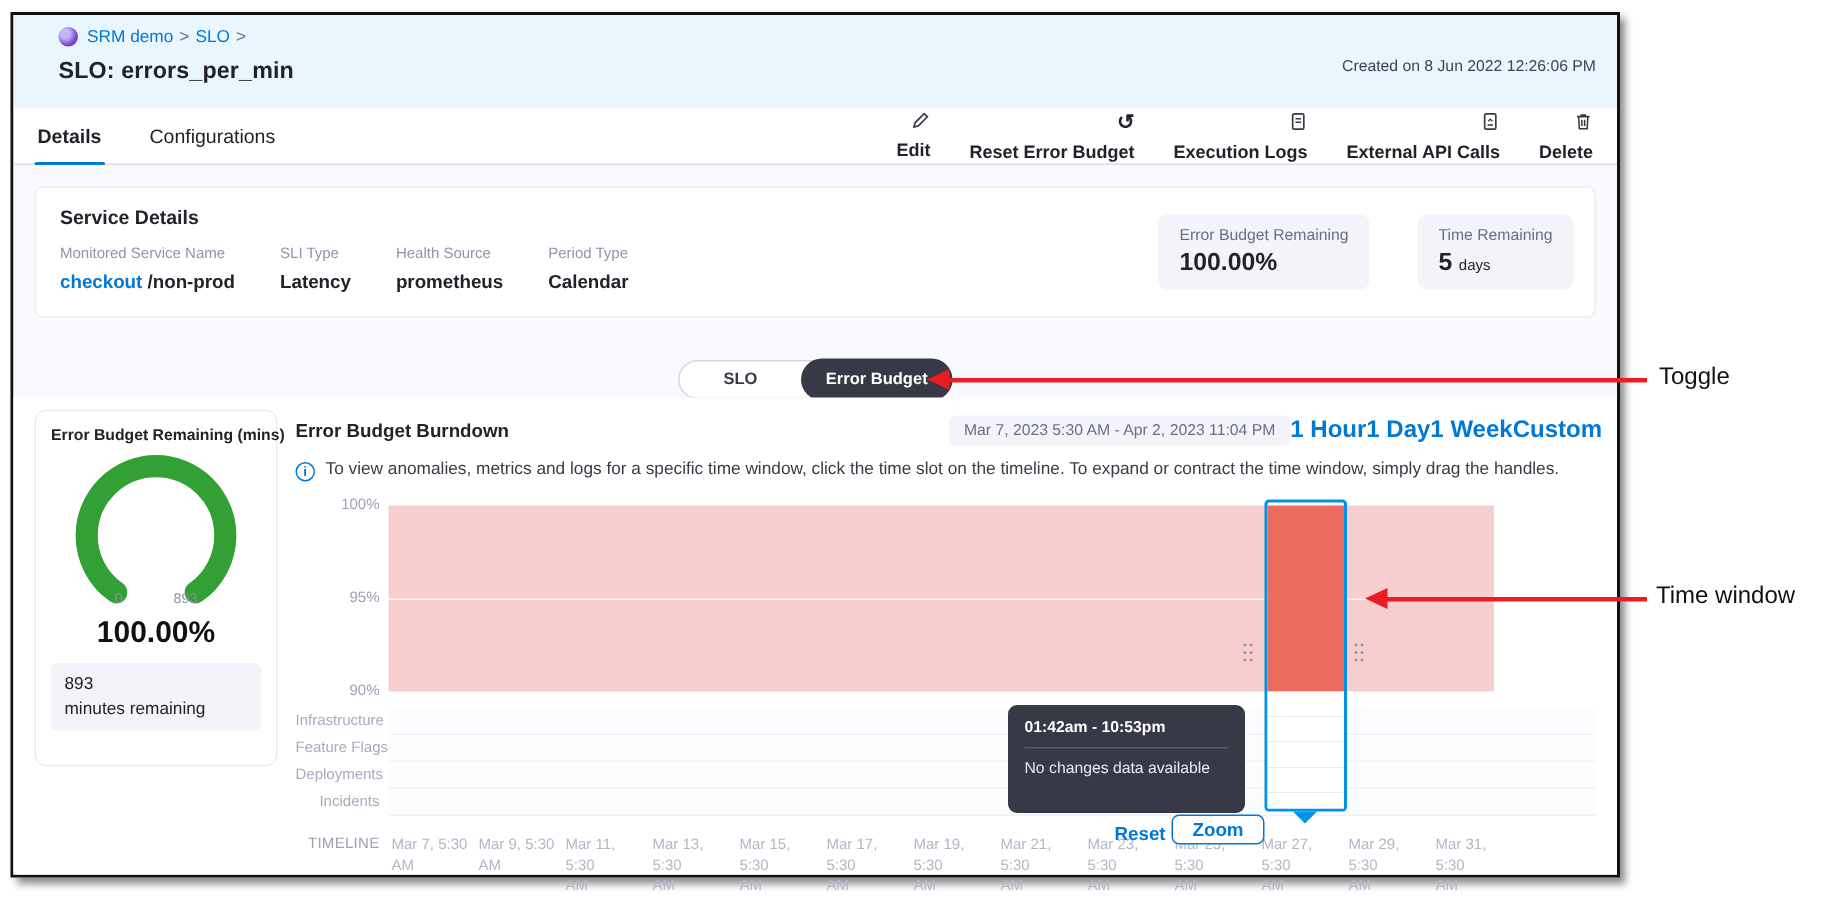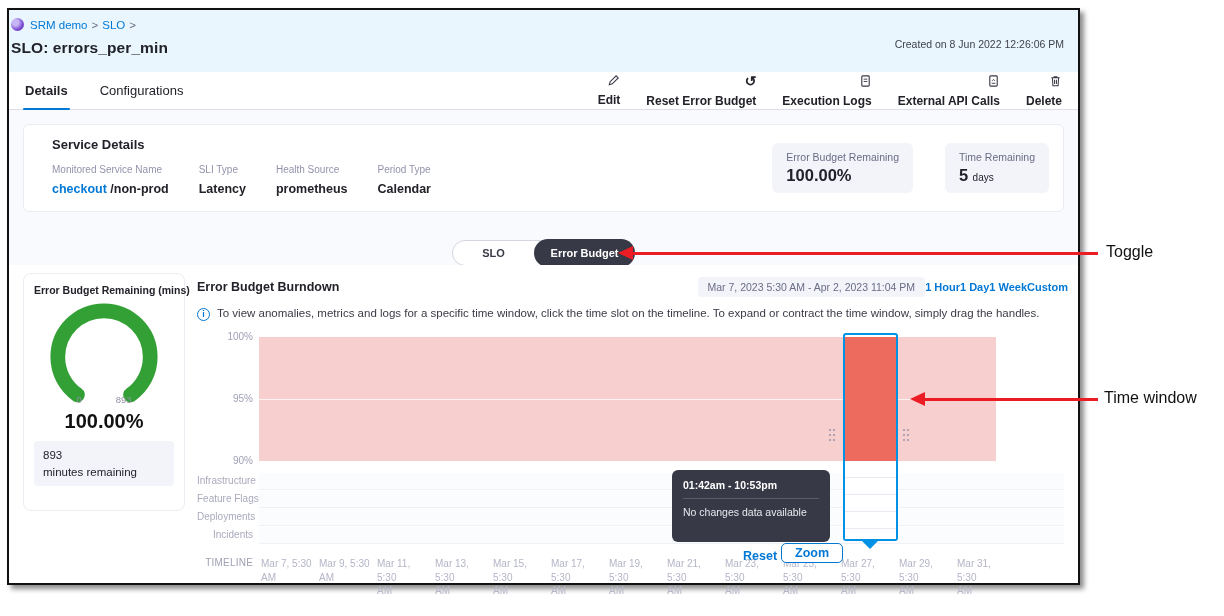--- a/index.html
+++ b/index.html
@@ -5,40 +5,40 @@
   * { margin:0; padding:0; box-sizing:border-box; }
   :root{
     --accent:#0278d5; --ink:#22222a; --gray:#9293ab; --graydark:#6b6d85;
     --toggle-dark:#383946; --green:#33a036; --pink:#f8cfcf; --redfill:#ec6a5e;
     --selblue:#0092e4; --arrow:#ec1c24; --lav:#f3f3fa; --headerbg:#e9f6fd;
   }
   body{ width:1224px; height:616px; background:#ffffff; font-family:"Liberation Sans",sans-serif; position:relative; overflow:hidden; }
   .panel{ position:absolute; left:7px; top:8px; width:1073px; height:577px; background:#fff;
           border:2px solid #111; box-shadow:4px 4px 5px rgba(0,0,0,.45); }
   
-  .hdr{ position:absolute; left:0; top:0; right:0; height:62px; background:var(--headerbg); padding:8px 2px; }
+  .hdr{ position:absolute; left:0; top:0; right:0; height:62px; background:var(--headerbg); padding:8px 30px; }
   .crumbs{ font-size:11.5px; color:var(--accent); display:flex; align-items:center; gap:4px; }
   .crumb-sep{ color:#6b6d85; }
   .srm-ico{ width:13px; height:13px; border-radius:50%; display:inline-block;
             background:radial-gradient(circle at 35% 35%, #c7b6f5 0 25%, #7d4dd3 60%, #5c2bb8 100%); margin-right:2px;}
   .hdr h1{ font-size:15.5px; color:var(--ink); margin-top:8px; letter-spacing:.1px;}
   .hdr-meta{ position:absolute; right:14px; top:26px; text-align:right; font-size:10.5px; color:#3f4250; line-height:1.55;}
   
   .tabbar{ position:absolute; left:0; top:62px; right:0; height:38px; background:#fff; border-bottom:1px solid #dcdde8;
            display:flex; align-items:stretch; }
   .tab{ padding:0 16px; display:flex; align-items:center; font-size:13px; color:var(--ink); cursor:pointer; position:relative;}
   .tab.active{ font-weight:bold; }
   .tab.active:after{ content:""; position:absolute; left:14px; right:14px; bottom:-1px; height:2.5px; background:var(--accent); border-radius:2px;}
   .actions{ margin-left:auto; display:flex; align-items:center; gap:26px; padding-right:16px; }
   .action{ display:flex; align-items:flex-end; gap:6px; font-size:12px; font-weight:600; color:var(--ink); cursor:pointer;flex-direction:column;}
   .action svg{ display:block; }
   .reset-glyph{ font-size:14px; line-height:1; color:var(--ink); font-weight:bold;}
   
   .bodyarea{ position:absolute; left:0; top:100px; right:0; bottom:0; background:#f9fafd; }
-  .svc-card{ position:absolute; left:14px; right:14px; top:14px; height:88px; background:#fff; border:1px solid #ebecf3; border-radius:6px; padding:12px 28px;}
+  .svc-card{ position:absolute; left:14px; right:14px; top:14px; height:88px; background:#fff; border:1px solid #ebecf3; border-radius:6px; padding:12px 16px;}
   .svc-card h2{ font-size:13px; color:var(--ink); }
   .fields{ display:flex; gap:30px; margin-top:12px; }
   .field .lbl{ font-size:10px; color:var(--gray); display:block; margin-bottom:4px;}
   .field .val{ font-size:12.5px; color:var(--ink); font-weight:bold; }
   .field .val .lnk{ color:var(--accent); }
   .field .val .rest{ color:var(--ink); }
   .f4 .rest{ font-weight:normal; }
   .statbox{ position:absolute; top:18px; background:var(--lav); border-radius:6px; padding:8px 14px; }
   .statbox .lbl{ font-size:10.5px; color:var(--graydark); display:block; margin-bottom:3px;}
   .statbox .big{ font-size:16.5px; font-weight:bold; color:var(--ink);}
@@ -57,21 +57,21 @@
   .gauge-wrap{ text-align:center; margin-top:2px; position:relative;}
   .gauge-minmax{ position:absolute; top:96px; left:0; right:0; display:flex; justify-content:center; gap:34px; font-size:9.5px; color:#8e8fa3;}
   .gauge-pct{ text-align:center; font-size:20px; font-weight:bold; color:#111; margin-top:-10px;}
   .gauge-rem{ background:var(--lav); border-radius:4px; padding:6px 9px; font-size:11.5px; color:var(--ink); line-height:1.45; margin-top:8px;}
   
   .burn{ position:absolute; left:188px; right:10px; top:8px; bottom:0; }
   .burn-hdr{ position:absolute; left:0; right:0; top:4px; display:flex; align-items:center;}
   .burn-hdr h3{ font-size:12.5px; color:var(--ink); }
   .burn-right{ margin-left:auto; display:flex; align-items:center; }
   .range-chip{ background:var(--lav); border-radius:4px; padding:4px 10px; font-size:10.5px; color:var(--graydark);}
-  .rlink{ font-size:11px; font-weight:bold; color:var(--accent); cursor:pointer;}
+  .rlink{ font-size:16px; font-weight:bold; color:var(--accent); cursor:pointer;}
   .burn-info{ position:absolute; left:0; top:34px; display:flex; gap:7px; align-items:flex-start; font-size:11.5px; color:#3a3b46;}
   .info-ico{ flex:0 0 auto; width:13px; height:13px; border:1.4px solid var(--accent); border-radius:50%; color:var(--accent);
              font-size:9px; font-weight:bold; text-align:center; line-height:11px; font-style:normal; margin-top:1px;}
   .chart{ position:absolute; left:0; right:0; top:60px; bottom:2px; }
   .ylab{ position:absolute; left:0; width:56px; text-align:right; font-size:10px; color:#9fa0b5;}
   .rowlab{ position:absolute; left:0; width:56px; text-align:right; font-size:10px; color:#a9aabd; white-space:nowrap;}
   .plot{ position:absolute; left:62px; right:0; top:0; bottom:0; }
   .pinkband{ position:absolute; left:0; top:4px; width:737px; height:124px; background:var(--pink); }
   .grid95{ position:absolute; left:0; top:66px; width:737px; height:1px; background:rgba(255,255,255,.75);}
   .lane{ position:absolute; left:0; right:4px; height:17px; background:#fbfcfe; border-bottom:1px solid #f0f1f7;}

